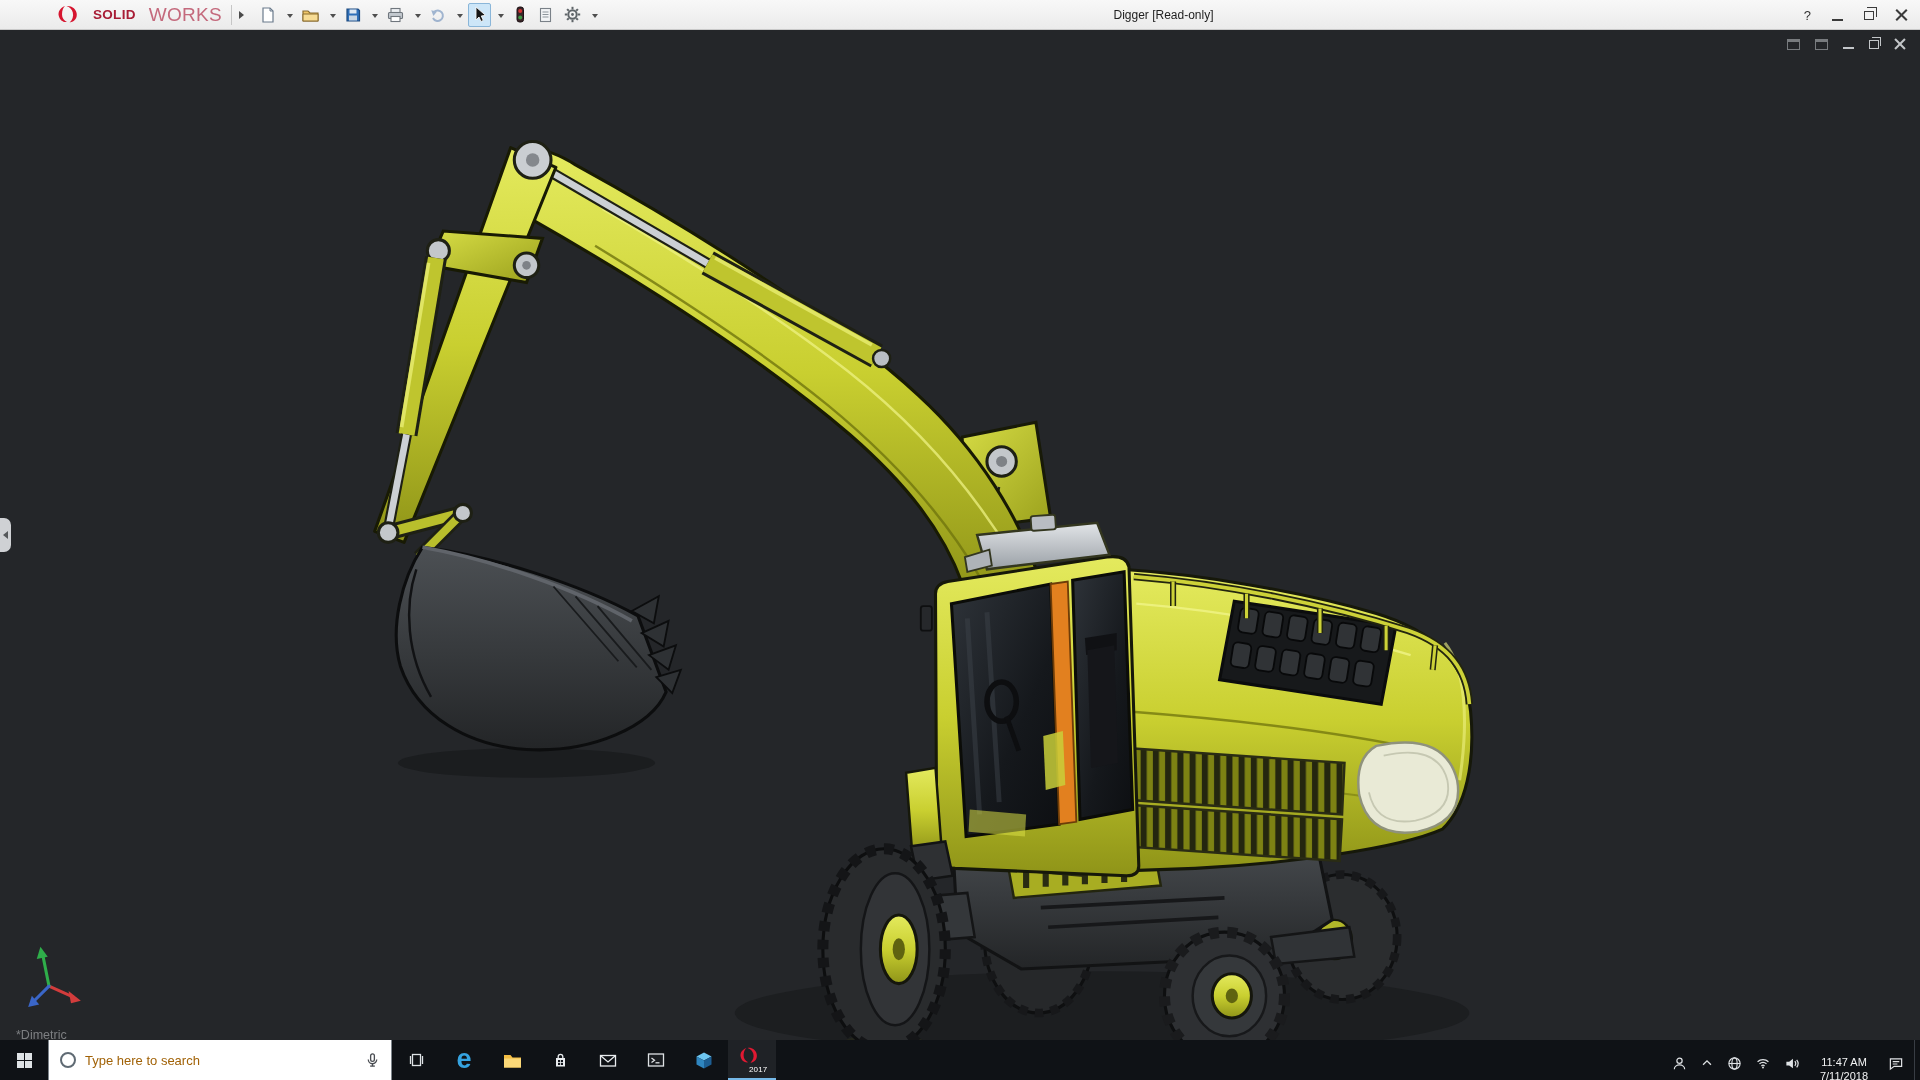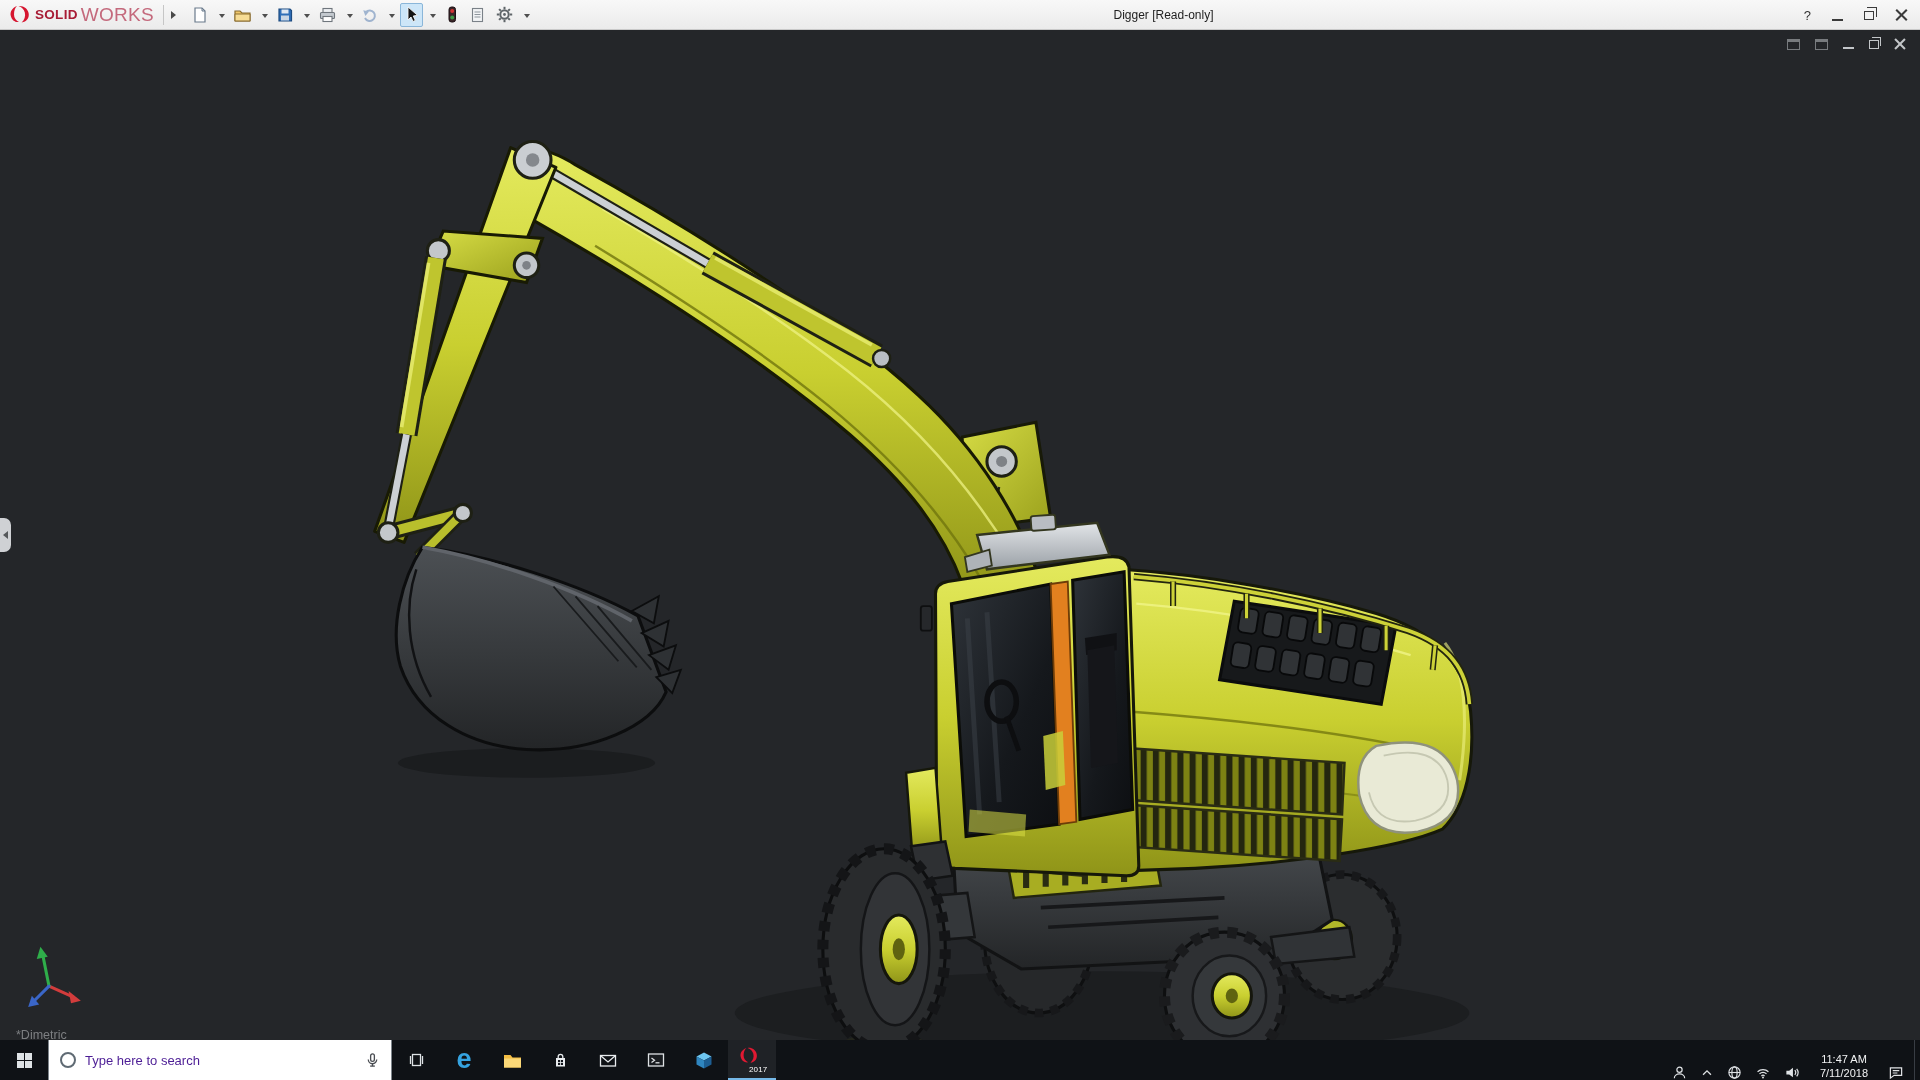--- a/index.html
+++ b/index.html
@@ -2,21 +2,21 @@
 <html><head>
 <meta charset="utf-8">
 <style>
   *{margin:0;padding:0;box-sizing:border-box;}
   html,body{width:1920px;height:1080px;overflow:hidden;background:#000;
     font-family:"Liberation Sans",sans-serif;-webkit-font-smoothing:antialiased;}
 
   
   .titlebar{height:30px;background:linear-gradient(#f8f8f8,#ebebeb);
     border-bottom:1px solid #c9c9c9;display:flex;align-items:center;position:relative;}
-  .logo{display:flex;align-items:center;gap:3px;padding:0 6px 0 8px;}
+  .logo{display:flex;align-items:center;gap:13px;padding:0 6px 0 8px;margin-left:48px;}
   .logo-solid{font-weight:bold;color:#a81c35;font-size:13.5px;letter-spacing:.3px;}
   .logo-works{color:#c4697c;font-size:19px;letter-spacing:.3px;}
   .sep{width:1px;height:20px;background:#c6c6c6;margin:0 3px;}
   .flyout{width:0;height:0;border-top:4px solid transparent;border-bottom:4px solid transparent;
     border-left:5px solid #4a4a4a;margin:0 12px 0 4px;}
   .toolbar{display:flex;align-items:center;gap:3px;}
   .tool{display:flex;align-items:center;padding:2px 3px;border:1px solid transparent;border-radius:2px;height:24px;}
   .tool.active{background:#cde6f8;border-color:#8ab6d9;}
   .tool.dim{opacity:.55;}
   .caret{width:0;height:0;border-left:3.5px solid transparent;border-right:3.5px solid transparent;
@@ -52,27 +52,27 @@
     border-radius:0 7px 7px 0;display:flex;align-items:center;justify-content:center;}
   .side-tab:before{content:"";border-top:4px solid transparent;border-bottom:4px solid transparent;
     border-right:5px solid #55585a;}
 
   
   .taskbar{height:40px;background:#0f1216;display:flex;align-items:stretch;position:relative;color:#e8eaec;}
   .start{width:48px;display:flex;align-items:center;justify-content:center;}
   .searchbox{width:344px;background:#ffffff;display:flex;align-items:center;gap:9px;padding:0 11px;
     border:1px solid #7e858c;border-top:none;border-bottom:none;}
   .cortana{width:16px;height:16px;border:2px solid #5f6a73;border-radius:50%;flex:none;}
-  .search-text{font-size:13px;color:#4c1d95;flex:1;white-space:nowrap;}
+  .search-text{font-size:13px;color:#a16207;flex:1;white-space:nowrap;}
   .tb-icon{width:48px;display:flex;align-items:center;justify-content:center;position:relative;}
   .tb-icon.active{background:rgba(255,255,255,.07);box-shadow:inset 0 -2px 0 #76b9e8;}
   .edge-e{font-size:27px;font-weight:bold;color:#35a3e0;line-height:1;transform:translateY(-1px);}
   .sw-badge{position:relative;width:27px;height:27px;}
   .sw-year{position:absolute;right:-2px;bottom:0;font-size:8px;font-weight:normal;color:#fff;letter-spacing:.2px;}
-  .tray{margin-left:auto;display:flex;align-items:flex-end;gap:13px;padding:0 10px;}
+  .tray{margin-left:auto;display:flex;align-items:flex-start;gap:13px;padding:16px 10px;}
   .clock{font-size:11px;line-height:13.5px;text-align:center;color:#f2f3f4;min-width:62px;}
   .show-desktop{width:6px;border-left:1px solid #383d44;}
 </style>
 </head>
 <body>
 
 <div class="titlebar">
   <div class="logo">
     <svg width="24" height="20" viewBox="0 0 22 20">
       <path d="M8 1 C3 3 .8 7 1.8 11 C2.8 15 6 17.6 10 17 C7 15.4 5 13 5 9.5 C5 5.5 6 3 8 1 Z" fill="#d6152f"></path>

